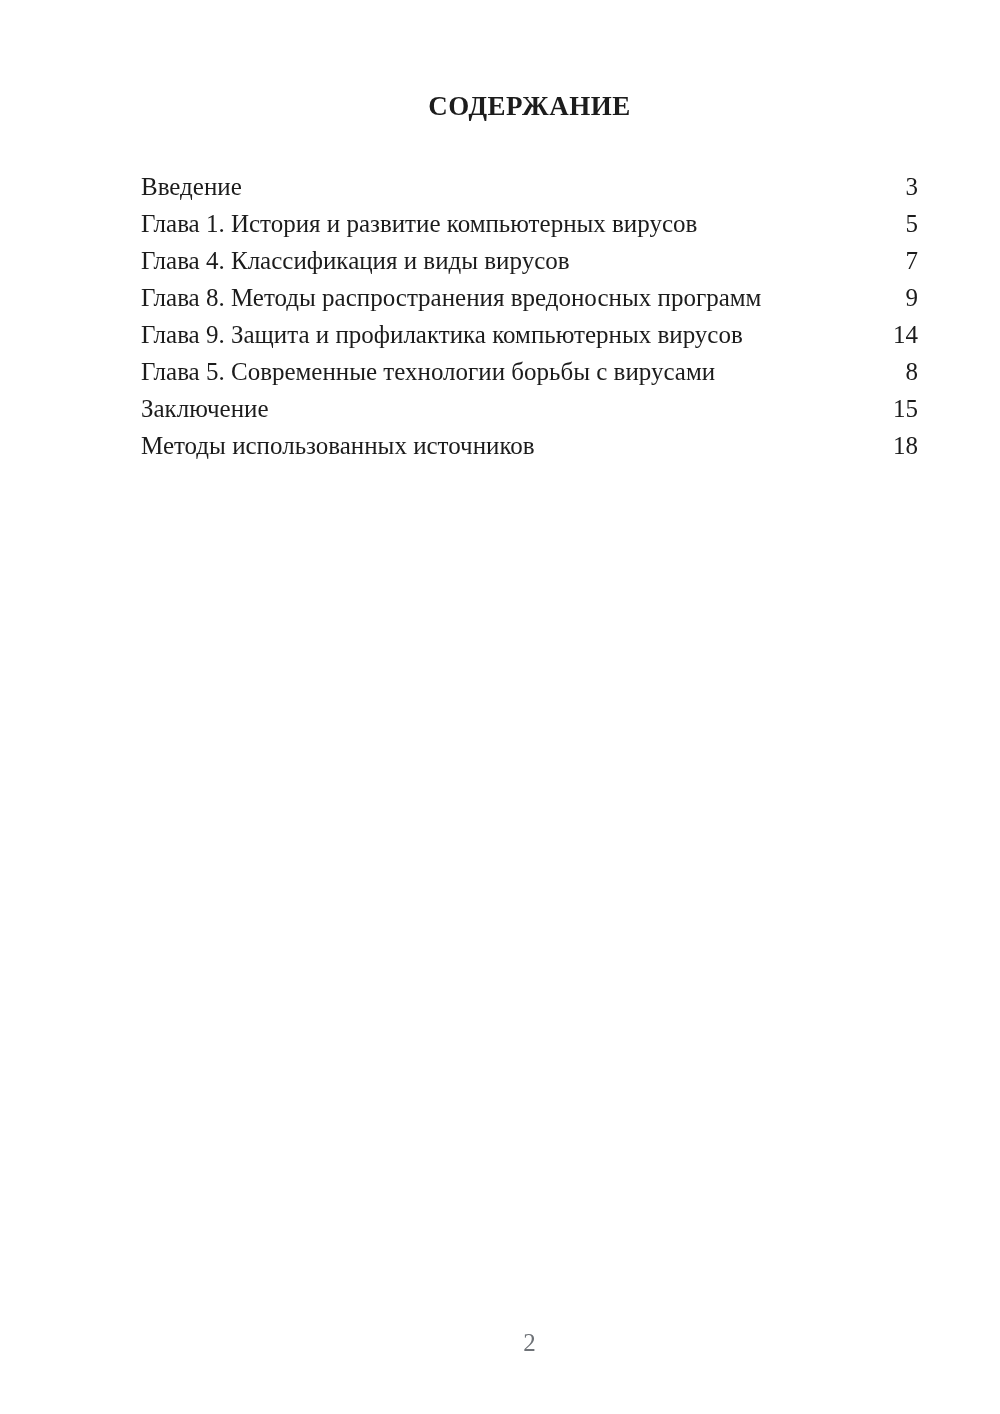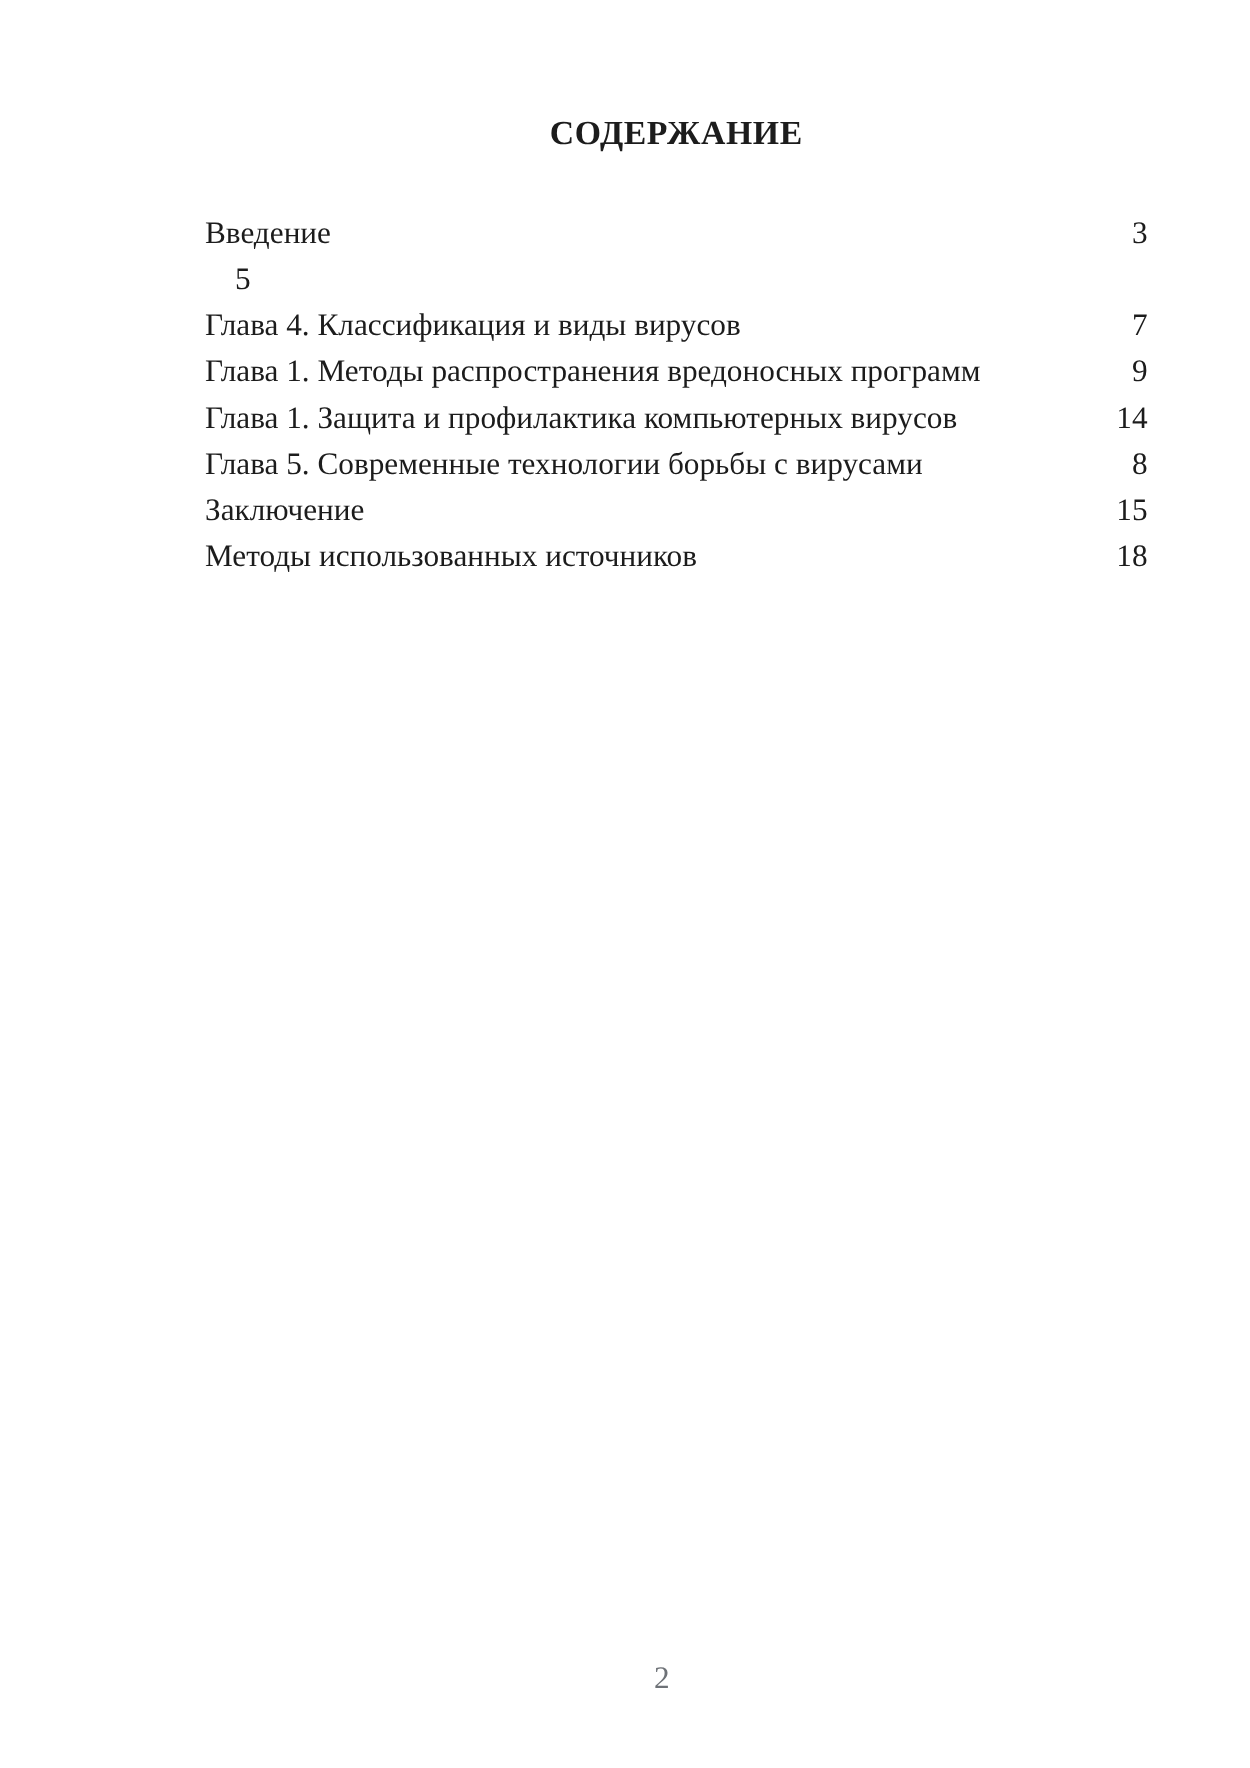--- a/index.html
+++ b/index.html
@@ -6,21 +6,20 @@
   html, body { background: #ffffff; }
   .page {
     position: relative;
     width: 1000px;
     height: 1414px;
     margin: 0 auto;
     background: var(--background, #ffffff);
     color: var(--text, #1c1c1c);
     font-family: "Liberation Serif", "DejaVu Serif", serif;
     overflow: hidden;
-    padding-left: 23px;
   }
   .doc-title {
     margin: 90px 82px 0 141px;
     text-align: center;
     font-size: 27px;
     font-weight: bold;
     line-height: 33px;
     letter-spacing: 0.5px;
   }
   .toc {
@@ -58,35 +57,36 @@
 <div class="page">
   <div class="doc-title">СОДЕРЖАНИЕ</div>
 
   <div class="toc">
   <div class="toc-row">
     <span class="label">Введение</span>
     <span class="pageno">3</span>
   </div>
 
   <div class="toc-row">
+    <span class="label">Глава 1. История и развитие компьютерных вирусов</span>
     <span class="pageno">5</span>
   </div>
 
   <div class="toc-row">
     <span class="label">Глава 4. Классификация и виды вирусов</span>
     <span class="pageno">7</span>
   </div>
 
   <div class="toc-row">
-    <span class="label">Глава 1. Методы распространения вредоносных программ</span>
+    <span class="label">Глава 8. Методы распространения вредоносных программ</span>
     <span class="pageno">9</span>
   </div>
 
   <div class="toc-row">
-    <span class="label">Глава 1. Защита и профилактика компьютерных вирусов</span>
+    <span class="label">Глава 9. Защита и профилактика компьютерных вирусов</span>
     <span class="pageno">14</span>
   </div>
 
   <div class="toc-row">
     <span class="label">Глава 5. Современные технологии борьбы с вирусами</span>
     <span class="pageno">8</span>
   </div>
 
   <div class="toc-row">
     <span class="label">Заключение</span>

